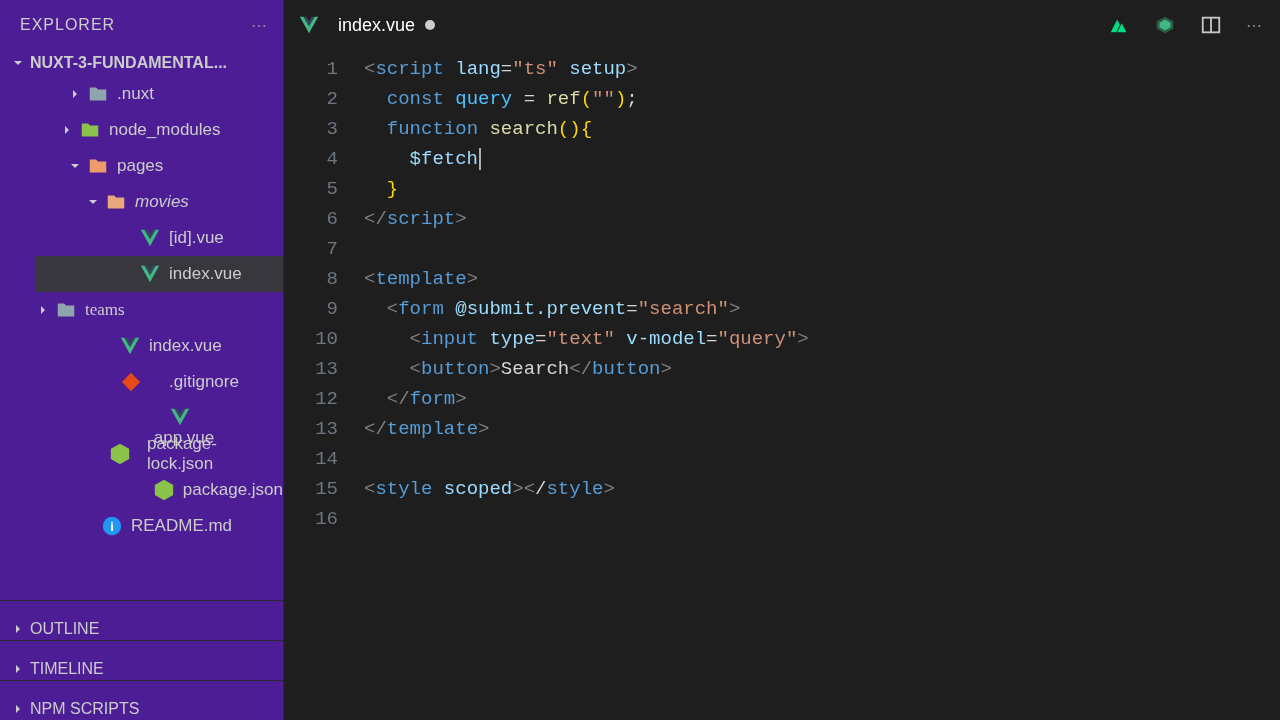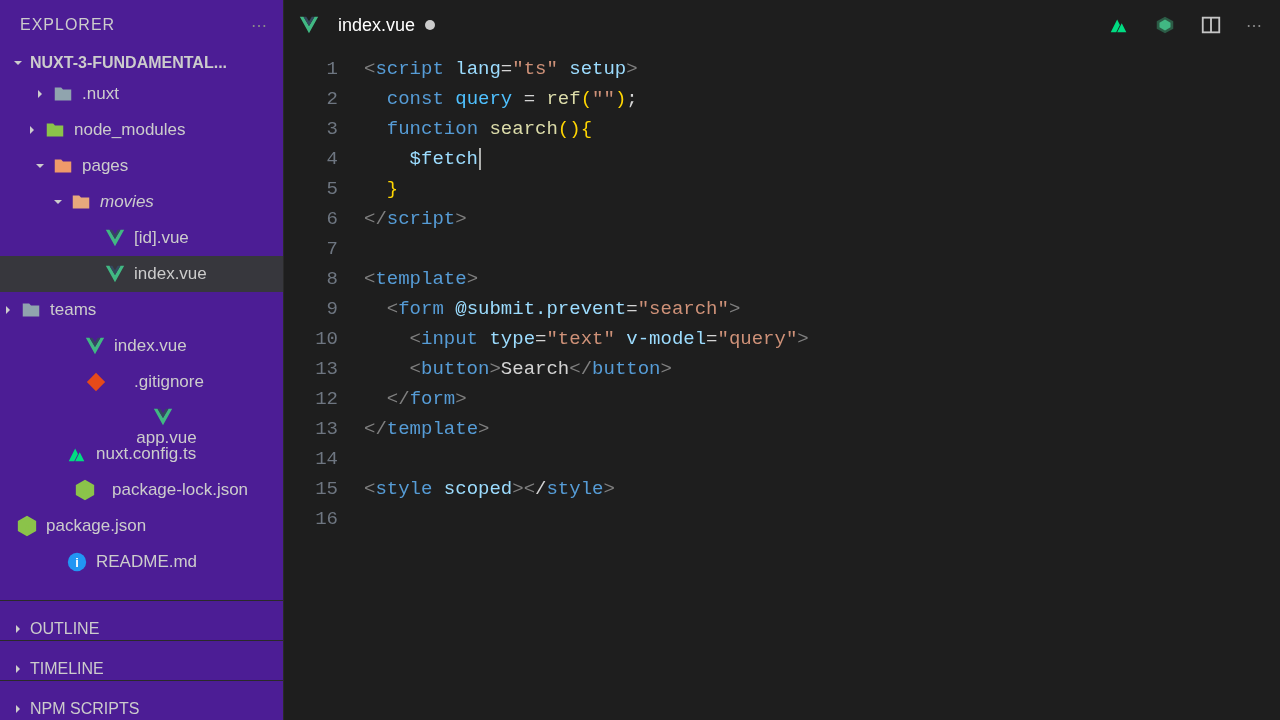--- a/index.html
+++ b/index.html
@@ -60,20 +60,21 @@
   fill: #cccccc;
 }
 .tree-item {
   display: flex;
   align-items: center;
   padding: 6px 0;
   font-size: 17px;
   cursor: pointer;
   color: #cccccc;
   height: 36px;
+  margin-left: 35px;
 }
 .tree-item.active {
   background: #37373d;
 }
 .icon {
   width: 22px;
   height: 22px;
   margin-right: 8px;
   display: inline-flex;
   align-items: center;
@@ -240,21 +241,21 @@
         <div class="tree-item active" style="padding-left: 88px;">
           <span style="width:16px;display:inline-block"></span>
           <span class="icon">
             <svg viewBox="0 0 24 24">
               <path fill="#41b883" d="M2 3h4l6 10L18 3h4L12 21 2 3z"></path>
               <path fill="#34495e" d="M6 3h3l3 5 3-5h3l-6 10L6 3z"></path>
             </svg>
           </span>
           <span>index.vue</span>
         </div>
-        <div class="tree-item" style="">
+        <div class="tree-item" style=" font-family: Liberation Serif, serif;">
           <svg class="chevron" viewBox="0 0 16 16">
             <path d="M6 4l4 4-4 4z"></path>
           </svg>
           <span class="icon">
             <svg viewBox="0 0 24 24">
               <path fill="#90a4ae" d="M3 5h7l2 2h9v12H3z"></path>
             </svg>
           </span>
           <span>teams</span>
         </div>
@@ -280,40 +281,31 @@
         <div class="tree-item" style="padding-left: 50px; flex-direction: column;">
           <span style="width:16px;display:inline-block"></span>
           <span class="icon">
             <svg viewBox="0 0 24 24">
               <path fill="#41b883" d="M2 3h4l6 10L18 3h4L12 21 2 3z"></path>
               <path fill="#34495e" d="M6 3h3l3 5 3-5h3l-6 10L6 3z"></path>
             </svg>
           </span>
           <span>app.vue</span>
         </div>
-        <div class="tree-item" style="padding-left: 50px;">
-          <span style="width:16px;display:inline-block"></span>
-          <span class="icon">
-            <svg viewBox="0 0 24 24">
-              <path fill="#00dc82" d="M3 20L10 6l3 6-4 8H3zm7 0l5-10 5 10H10z"></path>
-            </svg>
-          </span>
-          <span>nuxt.config.ts</span>
-        </div>
         <div class="tree-item" style="padding-left: 50px; gap: 8px;">
           <span style="width:16px;display:inline-block"></span>
           <span class="icon">
             <svg viewBox="0 0 24 24">
               <path fill="#8bc34a" d="M12 2l9 5v10l-9 5-9-5V7l9-5z" stroke="#8bc34a" stroke-width="2"></path>
               <text x="12" y="16" font-size="10" fill="#8bc34a" text-anchor="middle">n</text>
             </svg>
           </span>
           <span>package-lock.json</span>
         </div>
-        <div class="tree-item" style="">
+        <div class="tree-item" style=" justify-content: flex-end;">
           <span style="width:16px;display:inline-block"></span>
           <span class="icon">
             <svg viewBox="0 0 24 24">
               <path fill="#8bc34a" d="M12 2l9 5v10l-9 5-9-5V7l9-5z" stroke="#8bc34a" stroke-width="2"></path>
               <text x="12" y="16" font-size="10" fill="#8bc34a" text-anchor="middle">n</text>
             </svg>
           </span>
           <span>package.json</span>
         </div>
         <div class="tree-item" style="padding-left: 50px;">

